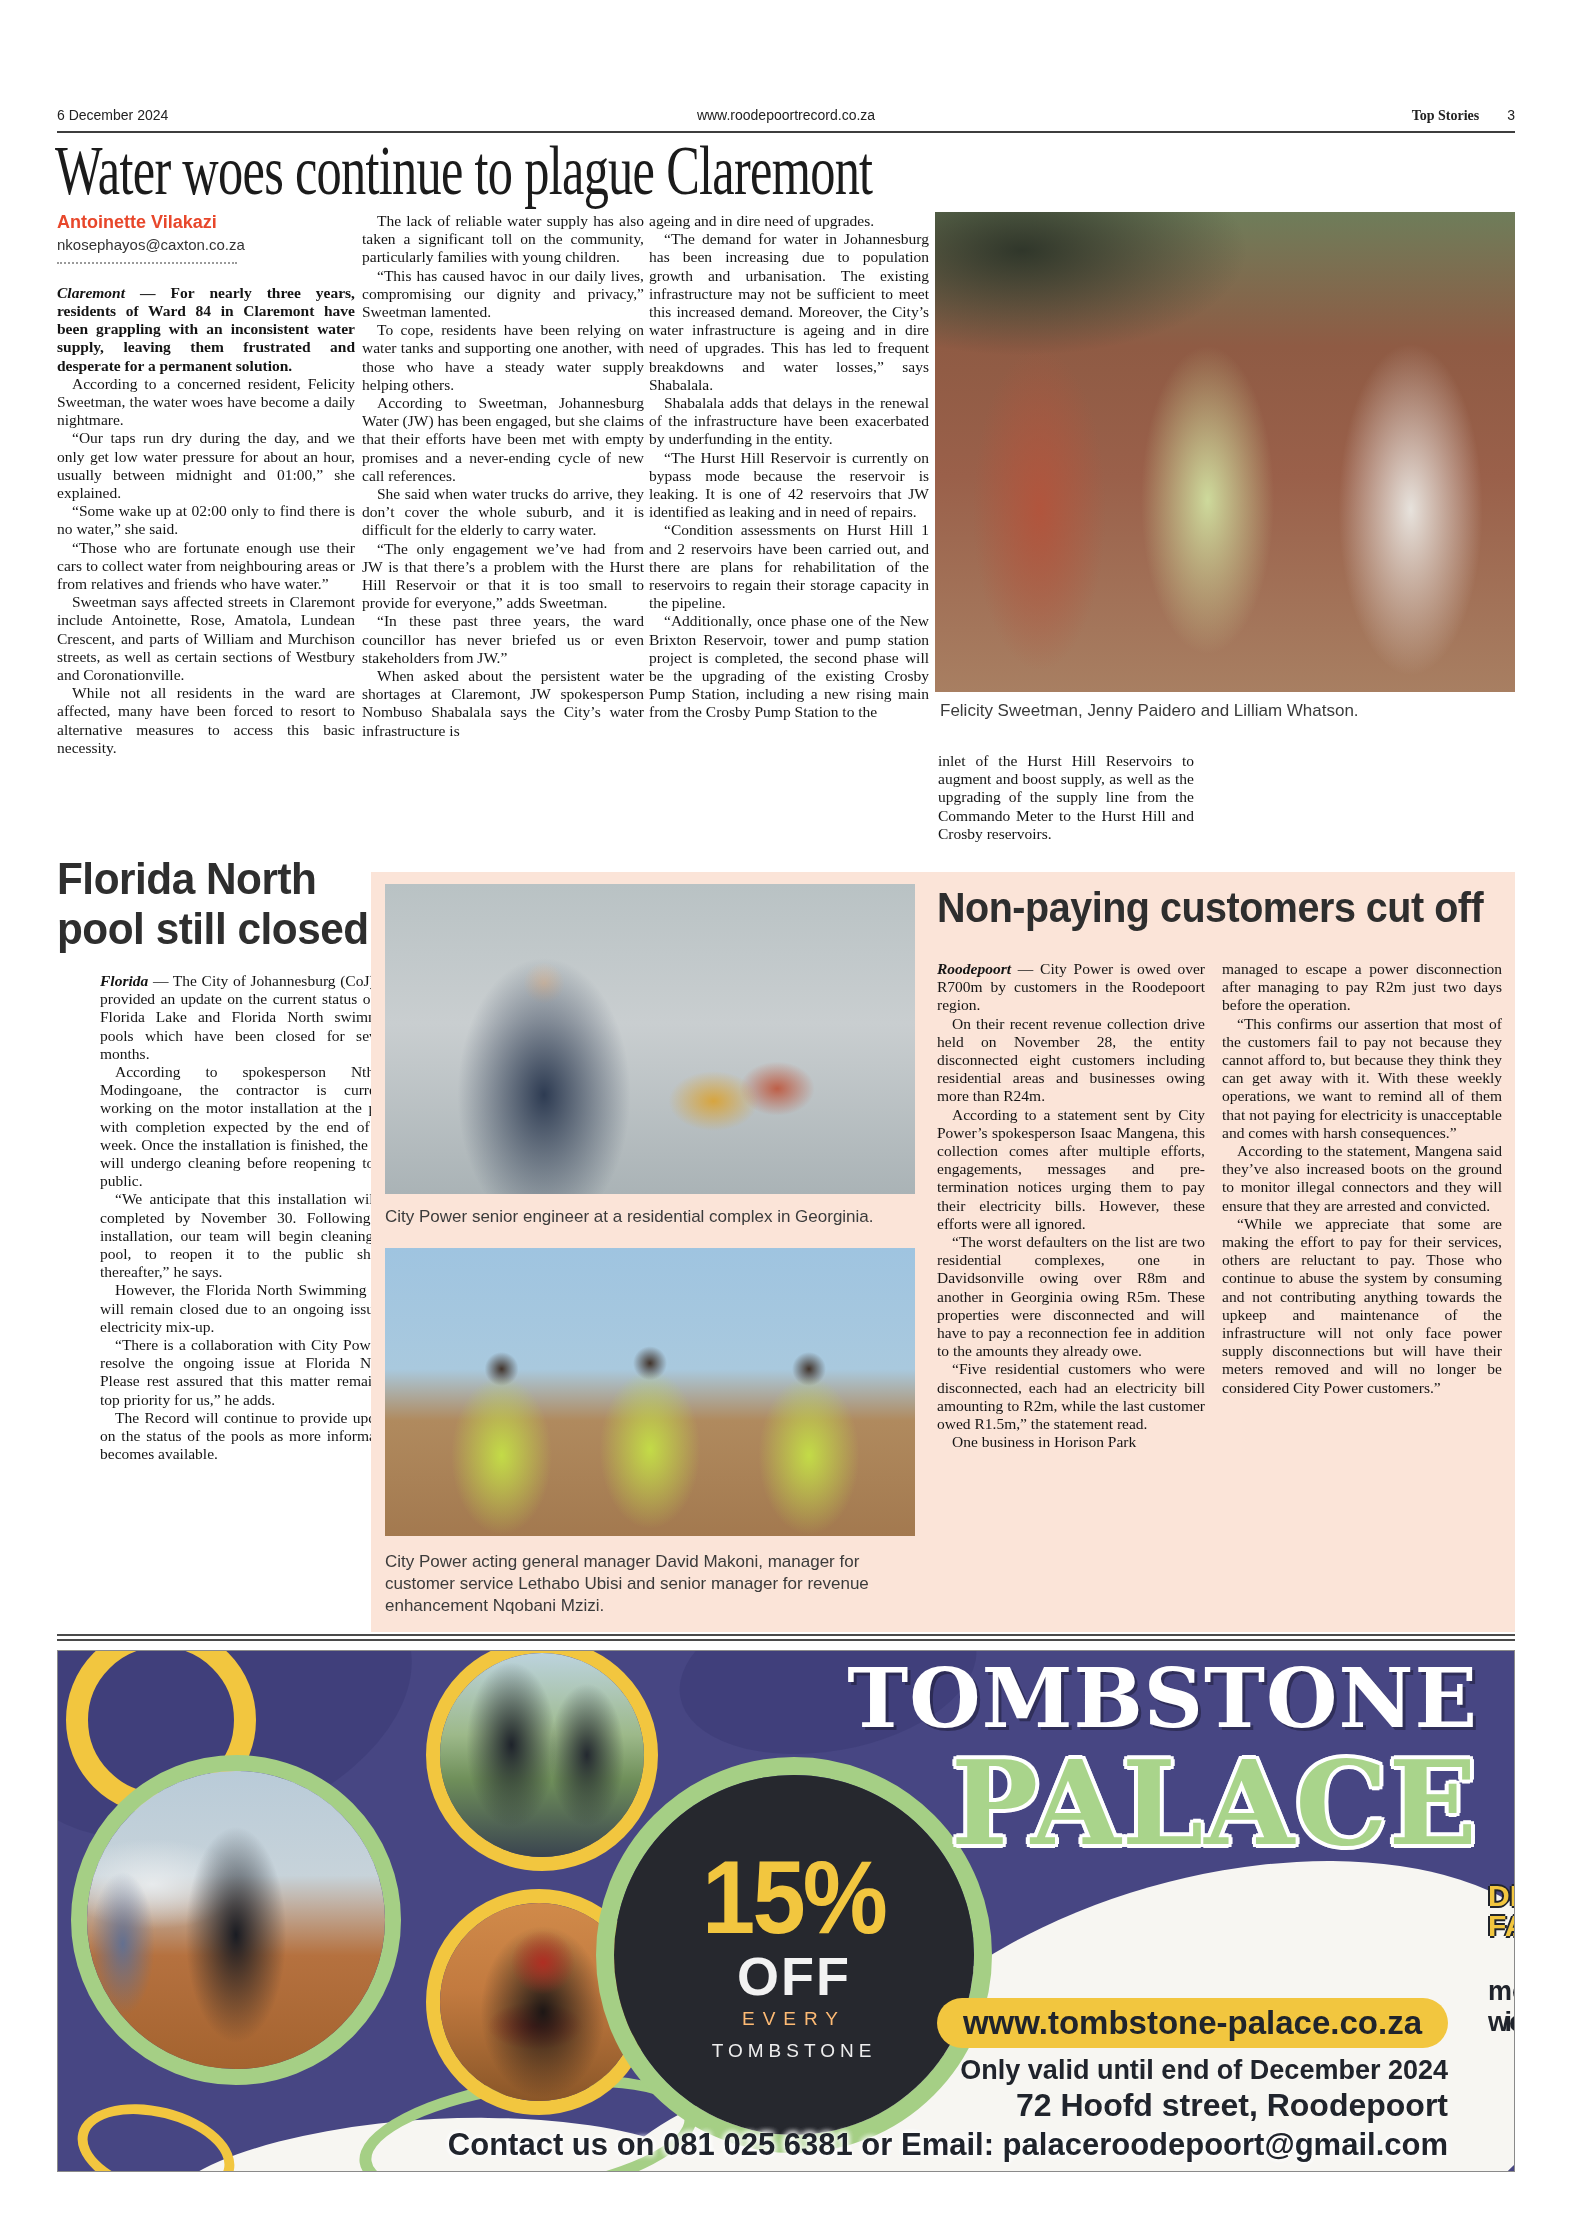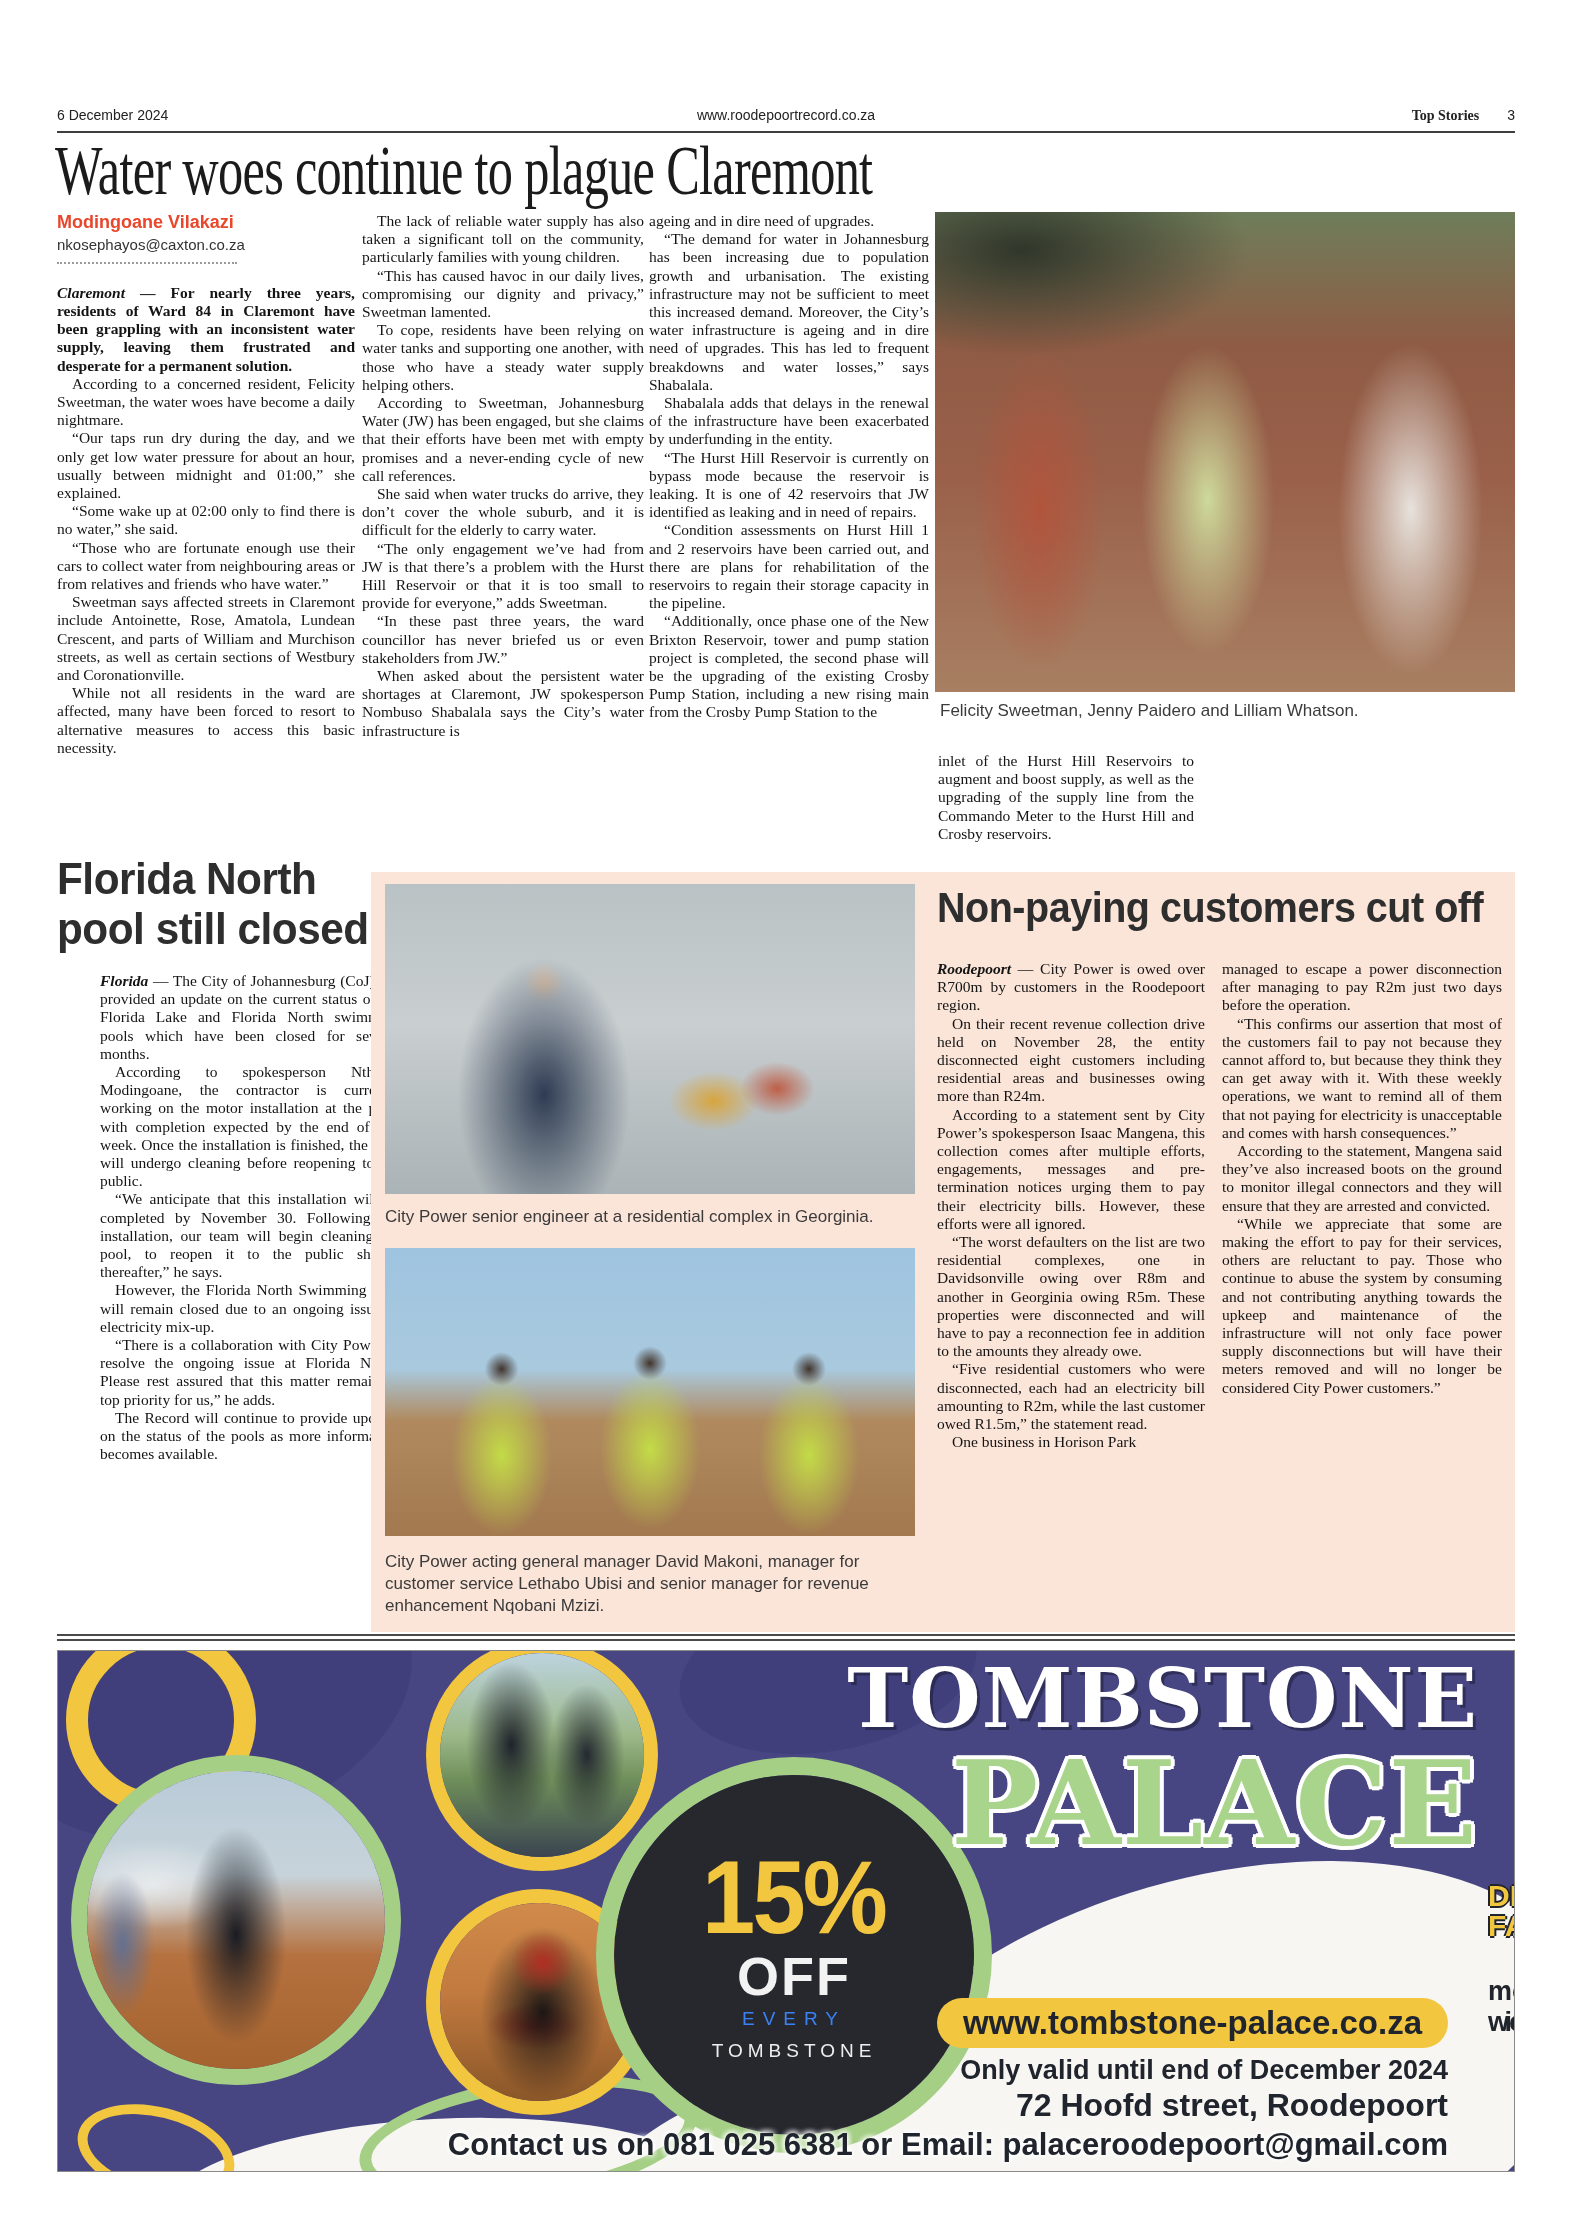--- a/index.html
+++ b/index.html
@@ -120,21 +120,21 @@
 
   .ring-discount { left:538px; top:106px; width:396px; height:396px; border-radius:50%;
                    border:18px solid #a5cf85; z-index:3; }
   .discount { left:556px; top:124px; width:360px; height:360px; border-radius:50%;
               background:#26282e; z-index:4; display:flex; flex-direction:column;
               align-items:center; justify-content:center; text-align:center; }
   .discount > div { position:static; }
   .pct { color:#f2c63f; font-weight:bold; font-size:104px; line-height:.95;
          letter-spacing:-3px; transform:scaleX(.92); }
   .off { color:#f2f2f2; font-size:54px; font-weight:bold; line-height:1.1; letter-spacing:2px; }
-  .every { color:#3b82f6; font-size:19px; letter-spacing:8px; margin-top:2px; }
+  .every { color:#fdba74; font-size:19px; letter-spacing:8px; margin-top:2px; }
   .dtomb { color:#eee; font-size:19px; letter-spacing:5px; margin-top:10px; }
 
   .brand1 { right:36px; top:6px; font-family:"DejaVu Serif", serif; font-weight:bold;
             font-size:82px; line-height:1; color:#fff; letter-spacing:1px; z-index:5;
             text-shadow:3px 3px 0 rgba(20,20,40,.45); }
   .brand2 { right:36px; top:94px; font-family:"DejaVu Serif", serif; font-weight:bold;
             font-size:116px; line-height:1; color:#a9d48b; letter-spacing:1px; z-index:5;
             text-shadow:-4px 0 0 #fff, 4px 0 0 #fff, 0 -4px 0 #fff, 0 4px 0 #fff,
                         -3px -3px 0 #fff, 3px 3px 0 #fff, -3px 3px 0 #fff, 3px -3px 0 #fff; }
   .direct { right:26px; top:230px; text-align:right; z-index:5; font-weight:bold;
@@ -171,21 +171,21 @@
     <span class="hdr-right">
       <span class="hdr-sec">Top Stories</span><span>3</span>
     </span>
   </div>
   <div class="hdr-rule"></div>
 
   <div class="headline">Water woes continue to plague Claremont</div>
 
   <div class="col c1">
     <div class="byline-block">
-      <div class="byline-name">Modingoane Vilakazi</div>
+      <div class="byline-name">Antoinette Vilakazi</div>
       <div class="byline-email">nkosephayos@caxton.co.za</div>
       <div class="byline-rule"></div>
     </div>
     <p class="intro main-intro"><span class="lead">Claremont</span><span> — For nearly three years, residents of Ward 84 in Claremont have been grappling with an inconsistent water supply, leaving them frustrated and desperate for a permanent solution.</span></p>
     <div>
         <p>According to a concerned resident, Felicity Sweetman, the water woes have become a daily nightmare.</p>
         <p>“Our taps run dry during the day, and we only get low water pressure for about an hour, usually between midnight and 01:00,” she explained.</p>
         <p>“Some wake up at 02:00 only to find there is no water,” she said.</p>
         <p>“Those who are fortunate enough use their cars to collect water from neighbouring areas or from relatives and friends who have water.”</p>
         <p>Sweetman says affected streets in Claremont include Antoinette, Rose, Amatola, Lundean Crescent, and parts of William and Murchison streets, as well as certain sections of Westbury and Coronationville.</p>

